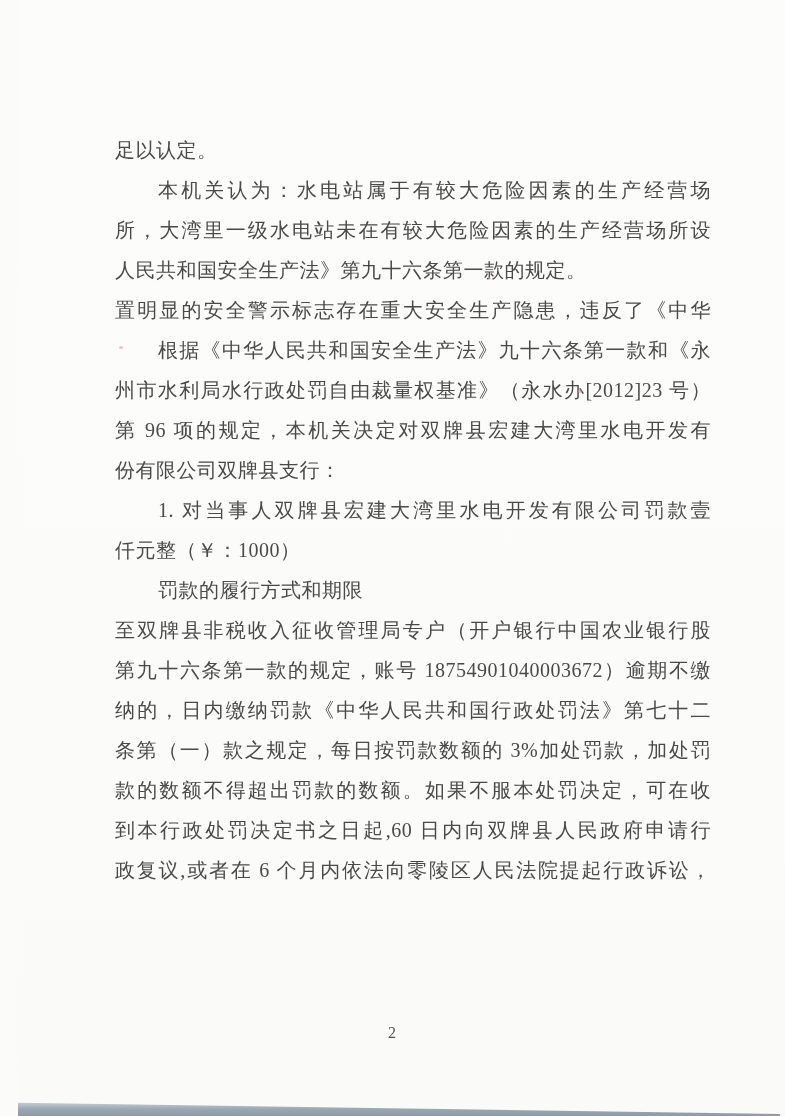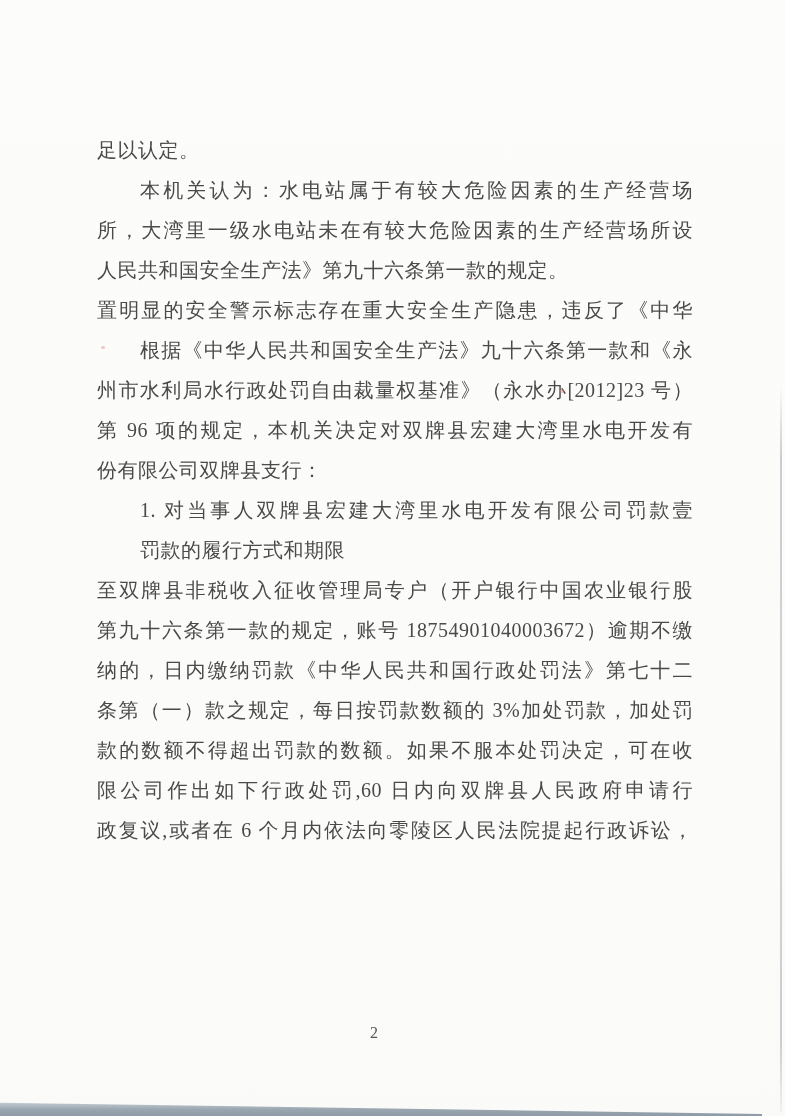--- a/index.html
+++ b/index.html
@@ -8,20 +8,21 @@
     width: 785px;
     height: 1116px;
     overflow: hidden;
     background: #fbfbf9;
     font-family: "Liberation Serif", "DejaVu Serif", serif;
   }
   .sheet {
     position: absolute;
     inset: 0;
     background: linear-gradient(180deg, #fcfcfa 0%, #fbfbf9 70%, #fafaf8 100%);
+    margin-left: 18px;
   }
   .text-block {
     position: absolute;
     left: 97px;
     top: 130px;
     width: 596px;
     color: #4a4a4a;
     font-size: 20px;
     letter-spacing: 0.5px;
   }
@@ -90,27 +91,28 @@
     <div class="line">足以认定。</div>
     <div class="line indent fill">本机关认为：水电站属于有较大危险因素的生产经营场</div>
     <div class="line fill">所，大湾里一级水电站未在有较大危险因素的生产经营场所设</div>
     <div class="line">人民共和国安全生产法》第九十六条第一款的规定。</div>
     <div class="line fill">置明显的安全警示标志存在重大安全生产隐患，违反了《中华</div>
     <div class="line indent fill">根据《中华人民共和国安全生产法》九十六条第一款和《永</div>
     <div class="line fill">州市水利局水行政处罚自由裁量权基准》（永水办[2012]23 号）</div>
     <div class="line fill">第 96 项的规定，本机关决定对双牌县宏建大湾里水电开发有</div>
     <div class="line">份有限公司双牌县支行：</div>
     <div class="line indent fill">1. 对当事人双牌县宏建大湾里水电开发有限公司罚款壹</div>
+    <div class="line">仟元整（￥：1000）</div>
     <div class="line indent">罚款的履行方式和期限</div>
     <div class="line fill">至双牌县非税收入征收管理局专户（开户银行中国农业银行股</div>
     <div class="line fill">第九十六条第一款的规定，账号 18754901040003672）逾期不缴</div>
     <div class="line fill">纳的，日内缴纳罚款《中华人民共和国行政处罚法》第七十二</div>
     <div class="line fill">条第（一）款之规定，每日按罚款数额的 3%加处罚款，加处罚</div>
     <div class="line fill">款的数额不得超出罚款的数额。如果不服本处罚决定，可在收</div>
-    <div class="line fill">限公司作出如下行政处罚,60 日内向双牌县人民政府申请行</div>
+    <div class="line fill">到本行政处罚决定书之日起,60 日内向双牌县人民政府申请行</div>
     <div class="line fill">政复议,或者在 6 个月内依法向零陵区人民法院提起行政诉讼，</div>
   </div>
 
   <div class="page-number">2</div>
 
   <div class="scan-edge-bottom"></div>
   <div class="scan-edge-right"></div>
   <div class="speck s1"></div>
   <div class="speck s2"></div>
   <div class="speck s3"></div>

